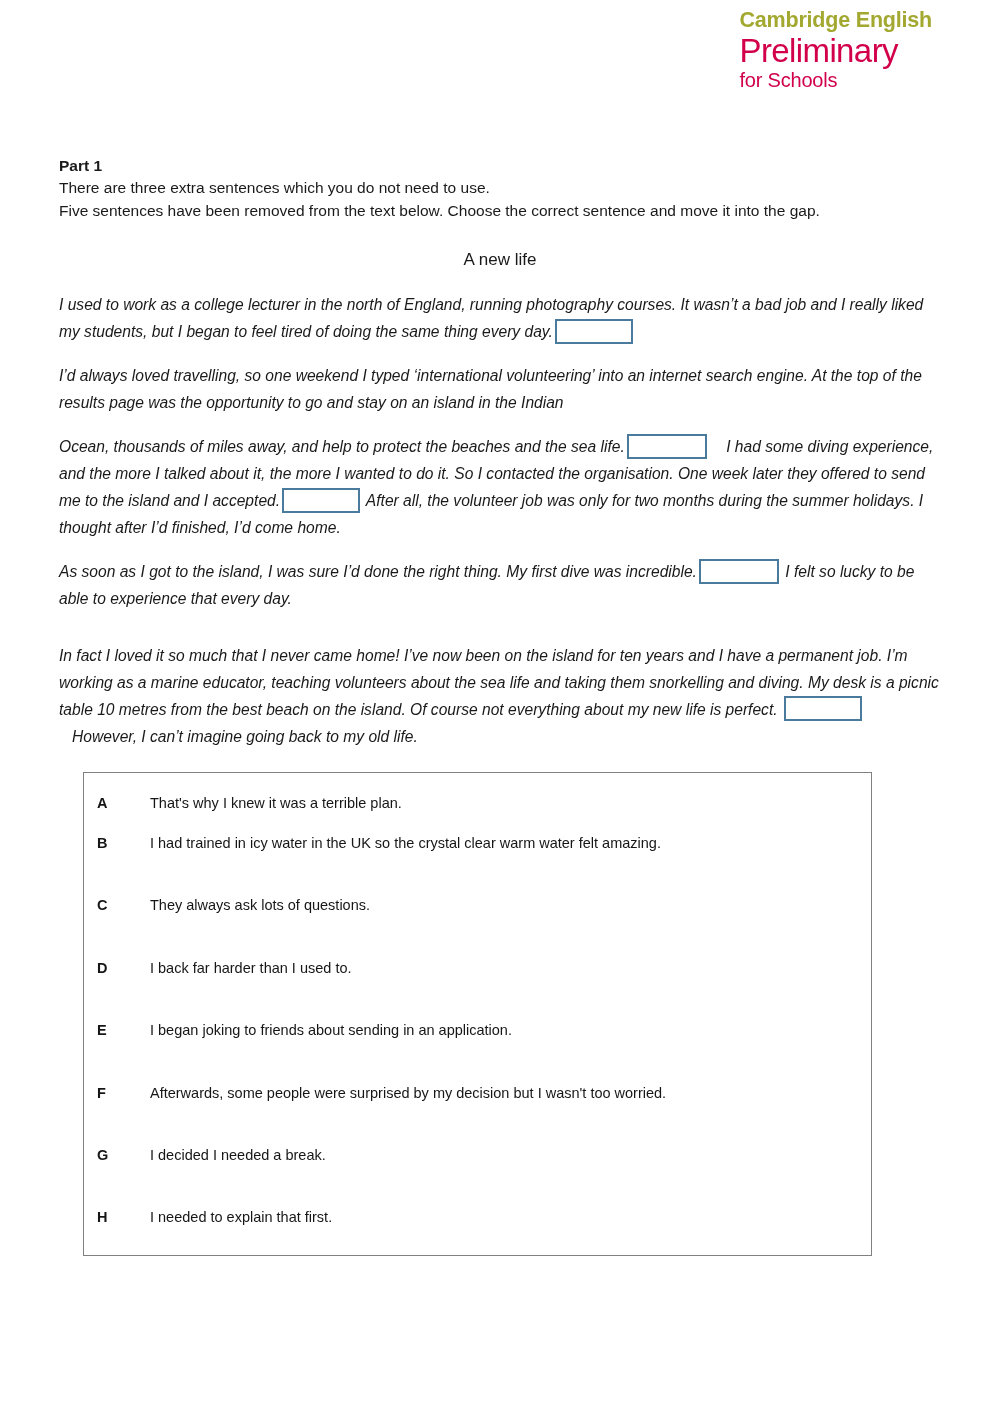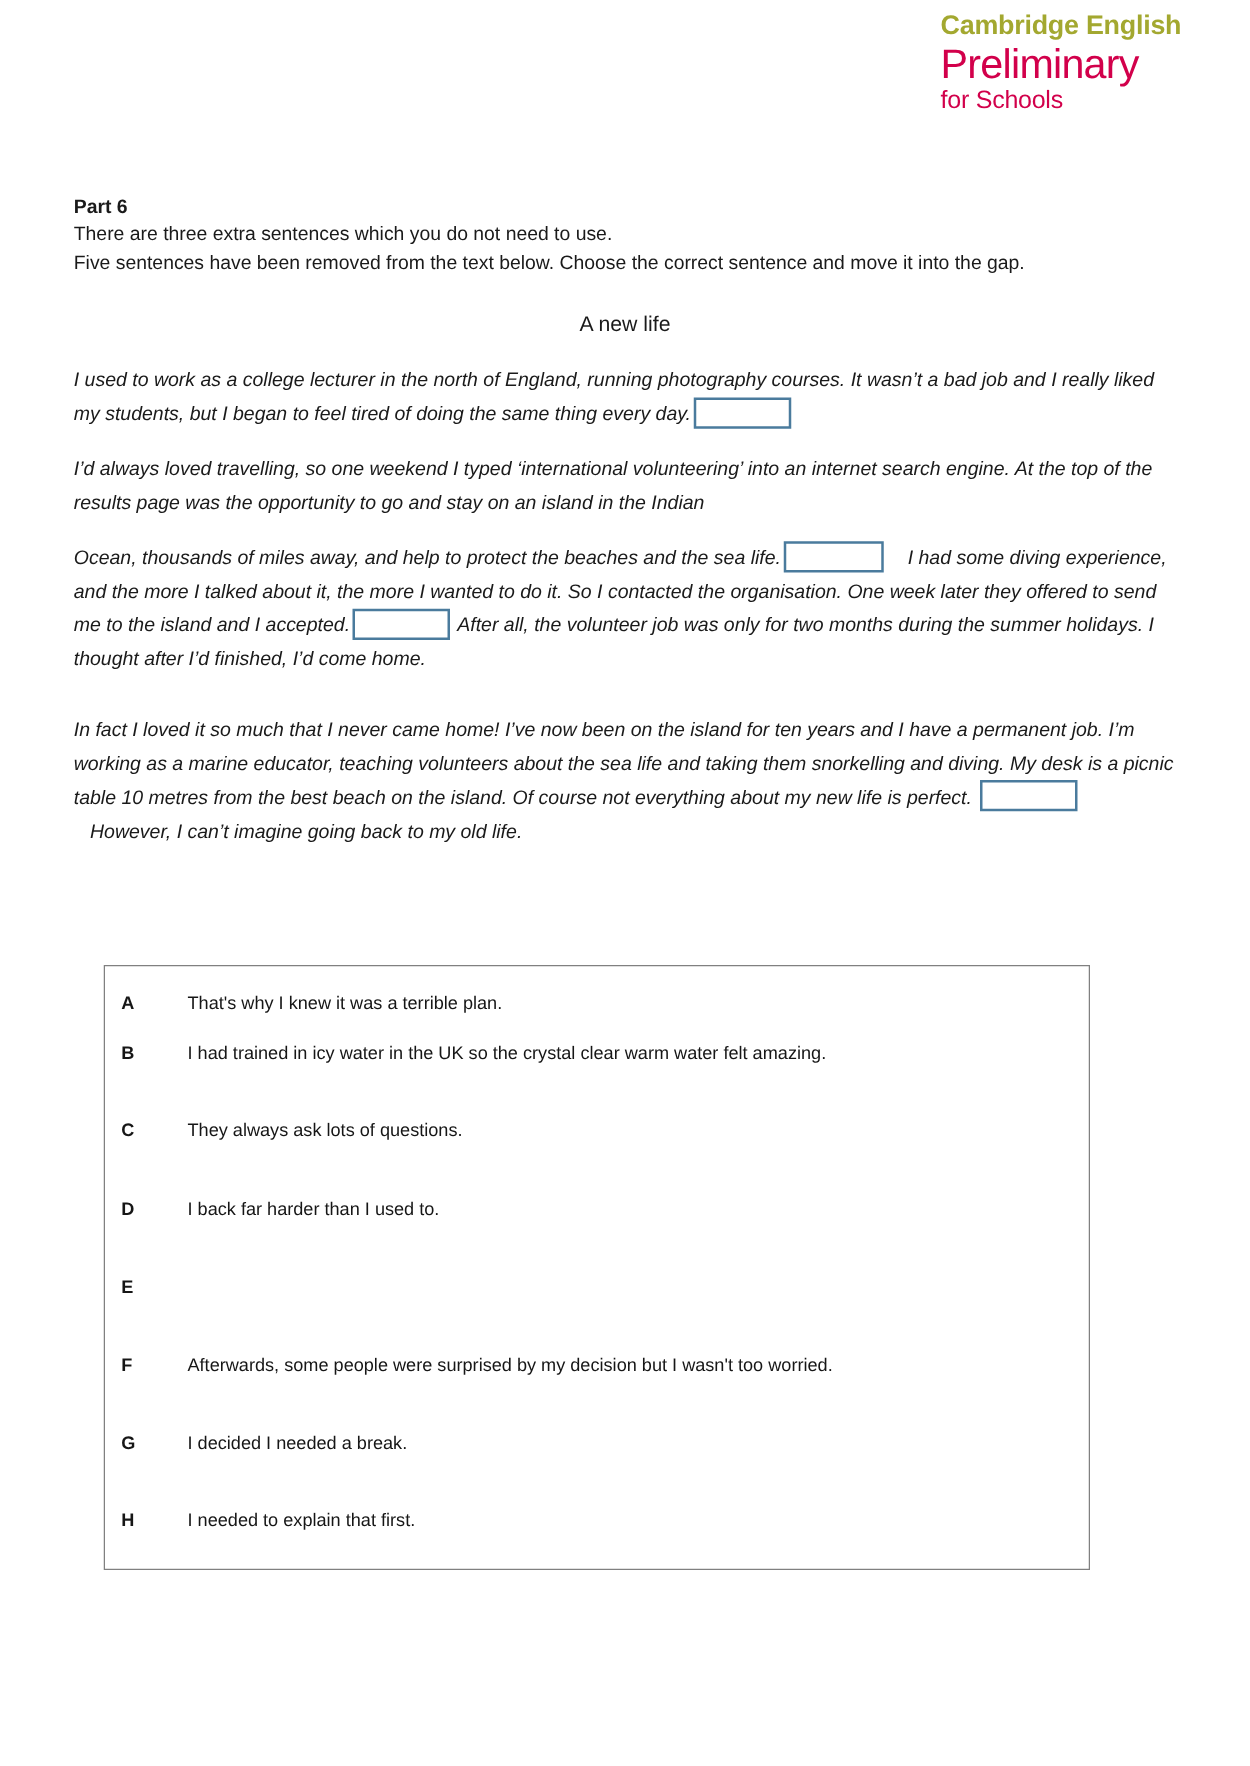--- a/index.html
+++ b/index.html
@@ -13,21 +13,21 @@
     font-family: "Liberation Sans", sans-serif;
     color: #1a1a1a;
     position: relative;
     overflow: hidden;
   }
 
   
   .logo {
     position: absolute;
     top: 10px;
-    right: 55px;
+    right: 68px;
     text-align: left;
     line-height: 1;
   }
   .logo-line1 {
     font-size: 21.5px;
     font-weight: bold;
     color: #a3a830;
     letter-spacing: -0.2px;
     display: block;
   }
@@ -135,32 +135,33 @@
 <body>
 
 <div class="logo">
   <span class="logo-line1">Cambridge English</span>
   <span class="logo-line2">Preliminary</span>
   <span class="logo-line3">for Schools</span>
 </div>
 
 <div class="sheet">
 
-  <div class="part-label">Part 6</div>
+  <div class="part-label">Part 1</div>
   <div class="instructions">There are three extra sentences which you do not need to use.</div>
   <div class="instructions">Five sentences have been removed from the text below. Choose the correct sentence and move it into the gap.</div>
 
   <div class="exercise-title">A new life</div>
 
   <p class="para"><span>I used to work as a college lecturer in the north of England, running photography courses. It wasn’t a bad job and I really liked my students, but I began to feel tired of doing the same thing every day.</span><span class="gap"></span></p>
 
   <p class="para"><span>I’d always loved travelling, so one weekend I typed ‘international volunteering’ into an internet search engine. At the top of the results page was the opportunity to go and stay on an island in the Indian</span></p>
 
   <p class="para"><span>Ocean, thousands of miles away, and help to protect the beaches and the sea life.</span><span class="gap wide"></span>&nbsp;&nbsp;&nbsp;&nbsp;<span>I had some diving experience, and the more I talked about it, the more I wanted to do it. So I contacted the organisation. One week later they offered to send me to the island and I accepted.</span><span class="gap"></span> <span>After all, the volunteer job was only for two months during the summer holidays. I thought after I’d finished, I’d come home.</span></p>
 
+  <p class="para"><span>As soon as I got to the island, I was sure I’d done the right thing. My first dive was incredible.</span><span class="gap wide"></span> <span>I felt so lucky to be able to experience that every day.</span></p>
 
   <p class="para spaced-before"><span>In fact I loved it so much that I never came home! I’ve now been on the island for ten years and I have a permanent job. I’m working as a marine educator, teaching volunteers about the sea life and taking them snorkelling and diving. My desk is a picnic table 10 metres from the best beach on the island. Of course not everything about my new life is perfect.</span> <span class="gap"></span>&nbsp;&nbsp;&nbsp;<span>However, I can’t imagine going back to my old life.</span></p>
 
 </div>
 
 <div class="options-box">
 
   <div class="option-row">
     <span class="option-letter">A</span>
     <span class="option-text">That's why I knew it was a terrible plan.</span>
@@ -176,20 +177,21 @@
     <span class="option-text">They always ask lots of questions.</span>
   </div>
 
   <div class="option-row">
     <span class="option-letter">D</span>
     <span class="option-text">I back far harder than I used to.</span>
   </div>
 
   <div class="option-row">
     <span class="option-letter">E</span>
+    <span class="option-text">I began joking to friends about sending in an application.</span>
   </div>
 
   <div class="option-row">
     <span class="option-letter">F</span>
     <span class="option-text">Afterwards, some people were surprised by my decision but I wasn't too worried.</span>
   </div>
 
   <div class="option-row">
     <span class="option-letter">G</span>
     <span class="option-text">I decided I needed a break.</span>

